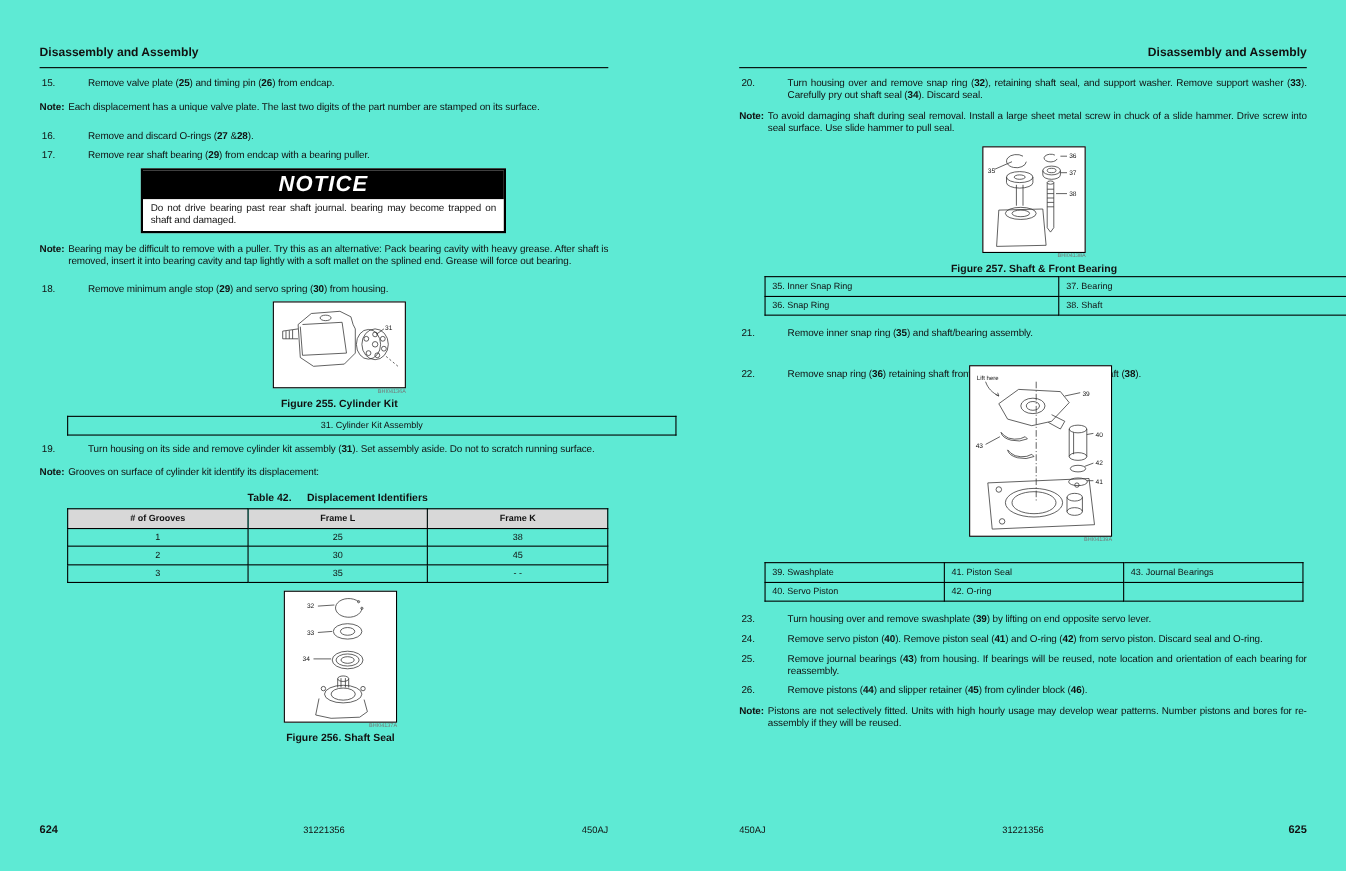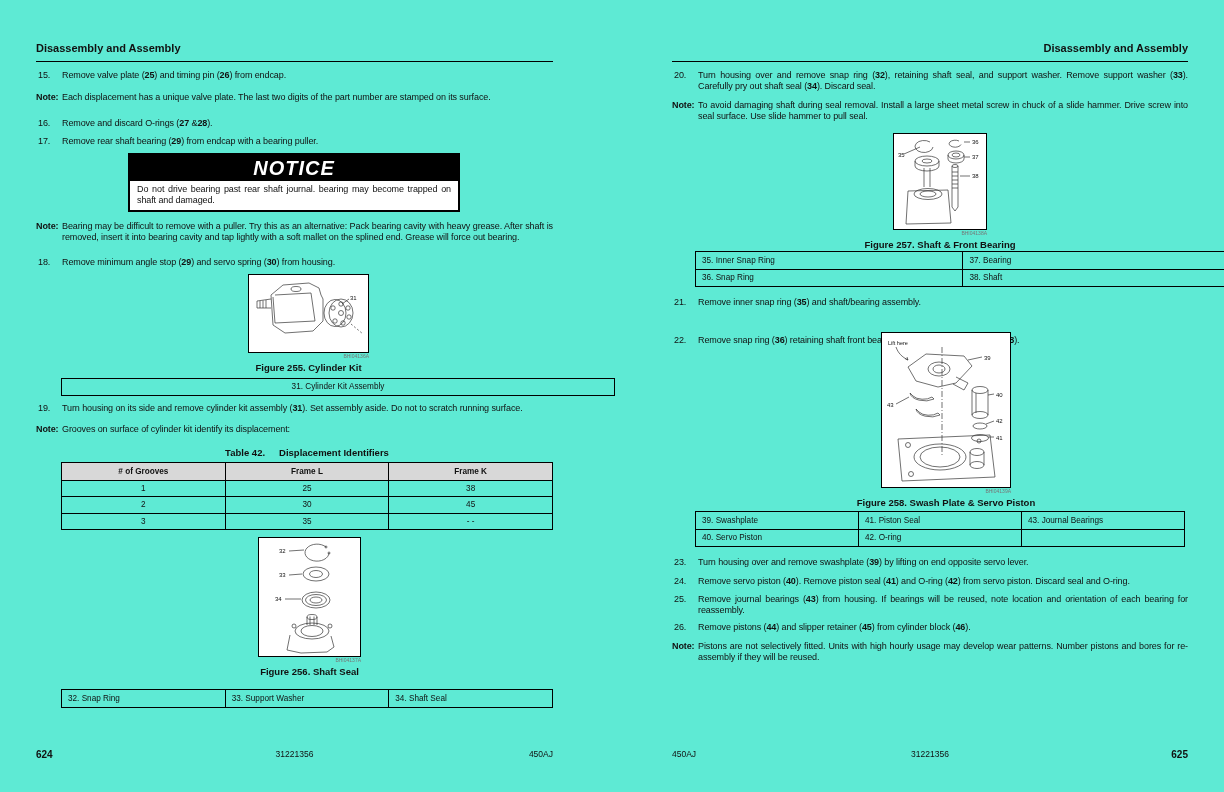--- a/index.html
+++ b/index.html
@@ -7,21 +7,21 @@
           font-family:"Liberation Sans","DejaVu Sans",sans-serif;color:#111;}
   .abs{position:absolute;}
   .page{position:absolute;top:0;height:792px;}
   #page-left{left:36px;width:517px;}
   #page-right{left:672px;width:516px;}
 
   .pg-header{top:42px;left:0;right:0;height:19px;border-bottom:1.6px solid #000;
              font-size:11px;font-weight:bold;}
   .hdr-right{text-align:right;}
 
-  .step{display:flex;left:2px;right:0;font-size:9px;letter-spacing:-0.1px;line-height:11.2px;}
+  .step{display:flex;left:2px;right:0;font-size:9px;letter-spacing:-0.1px;line-height:11.2px;gap:18px;}
   .stepnum{flex:0 0 24px;}
   .steptext{flex:1;text-align:justify;}
   .note{display:flex;left:0;right:0;font-size:9px;letter-spacing:-0.1px;line-height:11.2px;}
   .notelabel{flex:0 0 26px;font-weight:bold;}
   .notetext{flex:1;text-align:justify;}
   .b{font-weight:bold;}
 
   .noticebox{border:2px solid #000;background:#fff;}
   .noticehead{background:#000;color:#fff;text-align:center;font-size:20px;font-weight:bold;
               font-style:italic;letter-spacing:1px;line-height:26px;height:26px;}
@@ -199,31 +199,20 @@
           </g>
           <text x="20" y="15" font-size="6">32</text>
           <text x="20" y="39" font-size="6">33</text>
           <text x="16" y="63" font-size="6">34</text>
         </svg>
       </div>
       <div class="figcode">BHI04137A</div>
       <div class="figcaption">Figure 256. Shaft Seal</div>
     </div>
 
-    <div class="abs" style="top:689px;left:25px;width:492px;">
-      <table class="tl">
-          <tbody>
-        <tr>
-          <td>32. Snap Ring</td>
-          <td>33. Support Washer</td>
-          <td>34. Shaft Seal</td>
-        </tr>
-      </tbody>
-        </table>
-    </div>
 
     <div class="abs footer" style="top:749px;">
       <span class="f-left pagenum">624</span>
       <span class="f-center">31221356</span>
       <span class="f-right">450AJ</span>
     </div>
   </div>
 
   <div class="page" id="page-right">
 
@@ -335,21 +324,20 @@
           </g>
           <text x="6" y="12" font-size="5.5">Lift here</text>
           <text x="102" y="27" font-size="6">39</text>
           <text x="114" y="64" font-size="6">40</text>
           <text x="114" y="90" font-size="6">42</text>
           <text x="114" y="107" font-size="6">41</text>
           <text x="5" y="74" font-size="6">43</text>
         </svg>
       </div>
       <div class="figcode">BHI04139A</div>
-      <div class="figcaption">Figure 258. Swash Plate &amp; Servo Piston</div>
     </div>
 
     <div class="abs" style="top:511px;left:23px;width:490px;">
       <table class="tl">
           <tbody>
         <tr>
           <td>39. Swashplate</td>
           <td>41. Piston Seal</td>
           <td>43. Journal Bearings</td>
         </tr>

